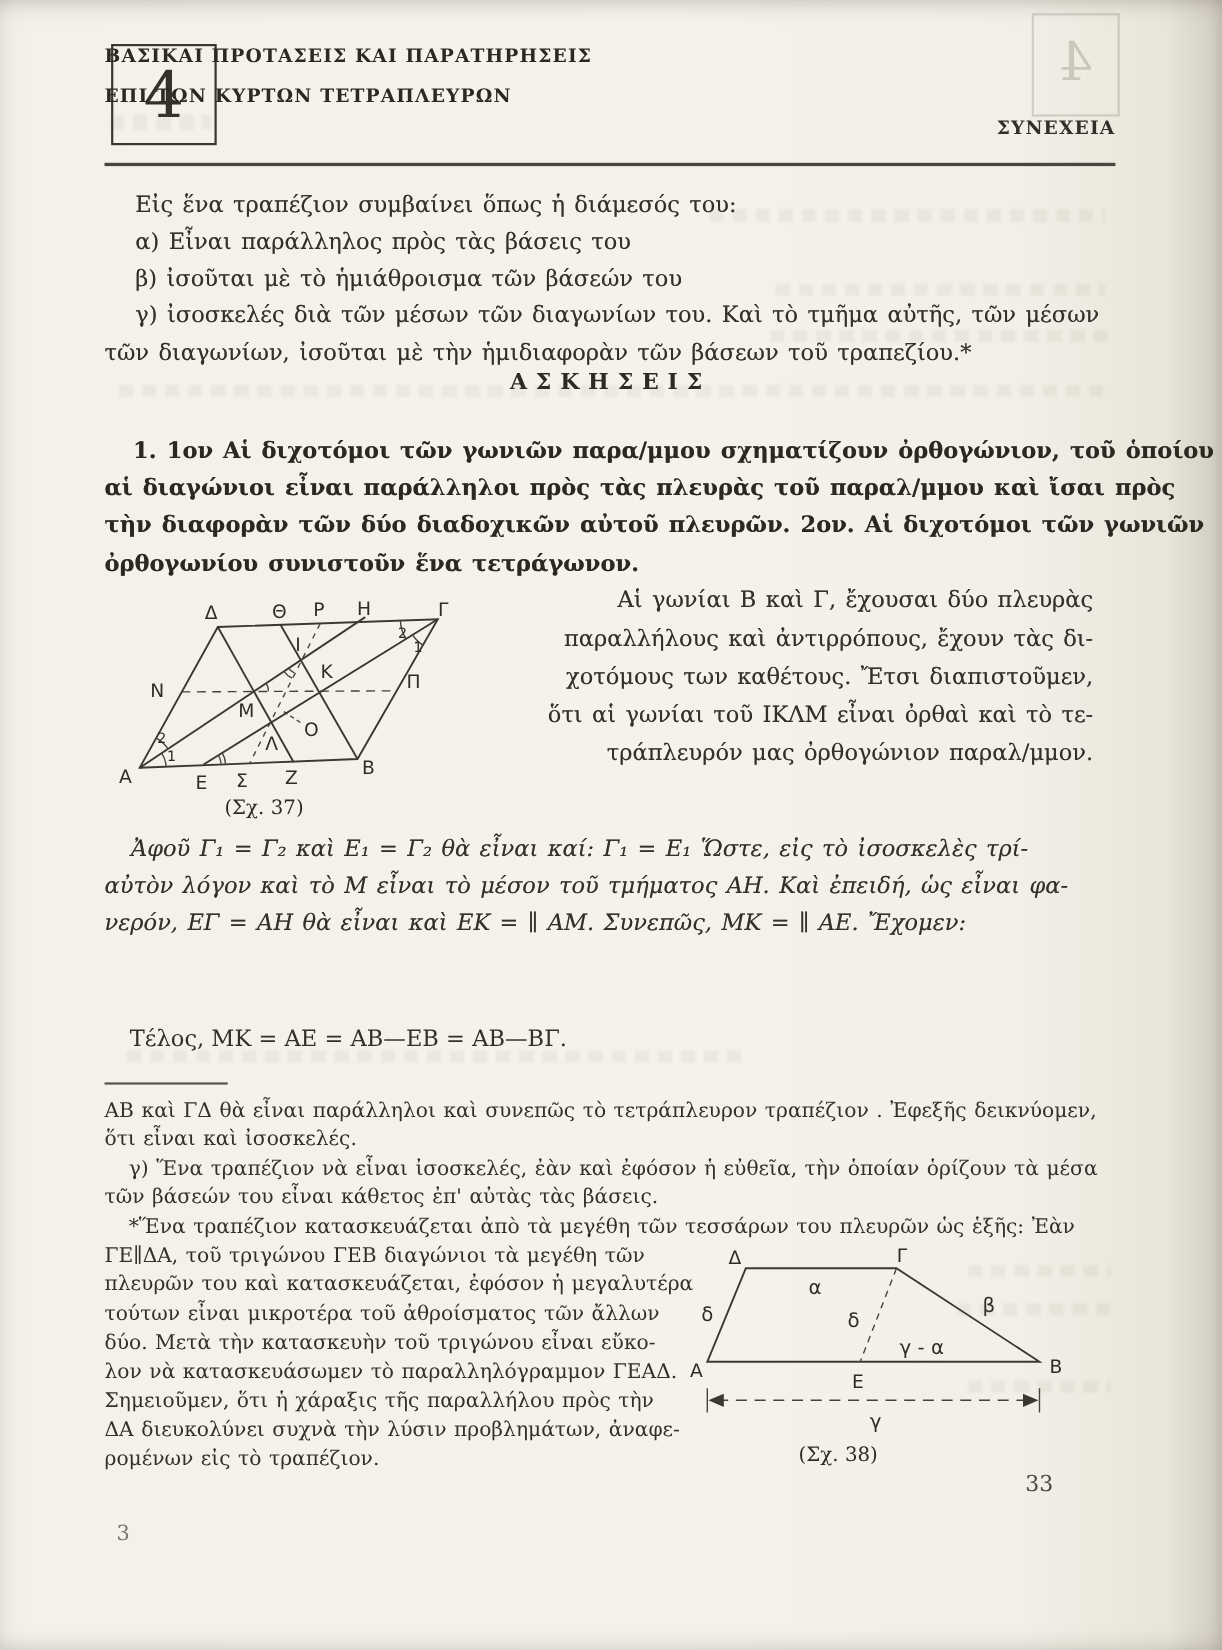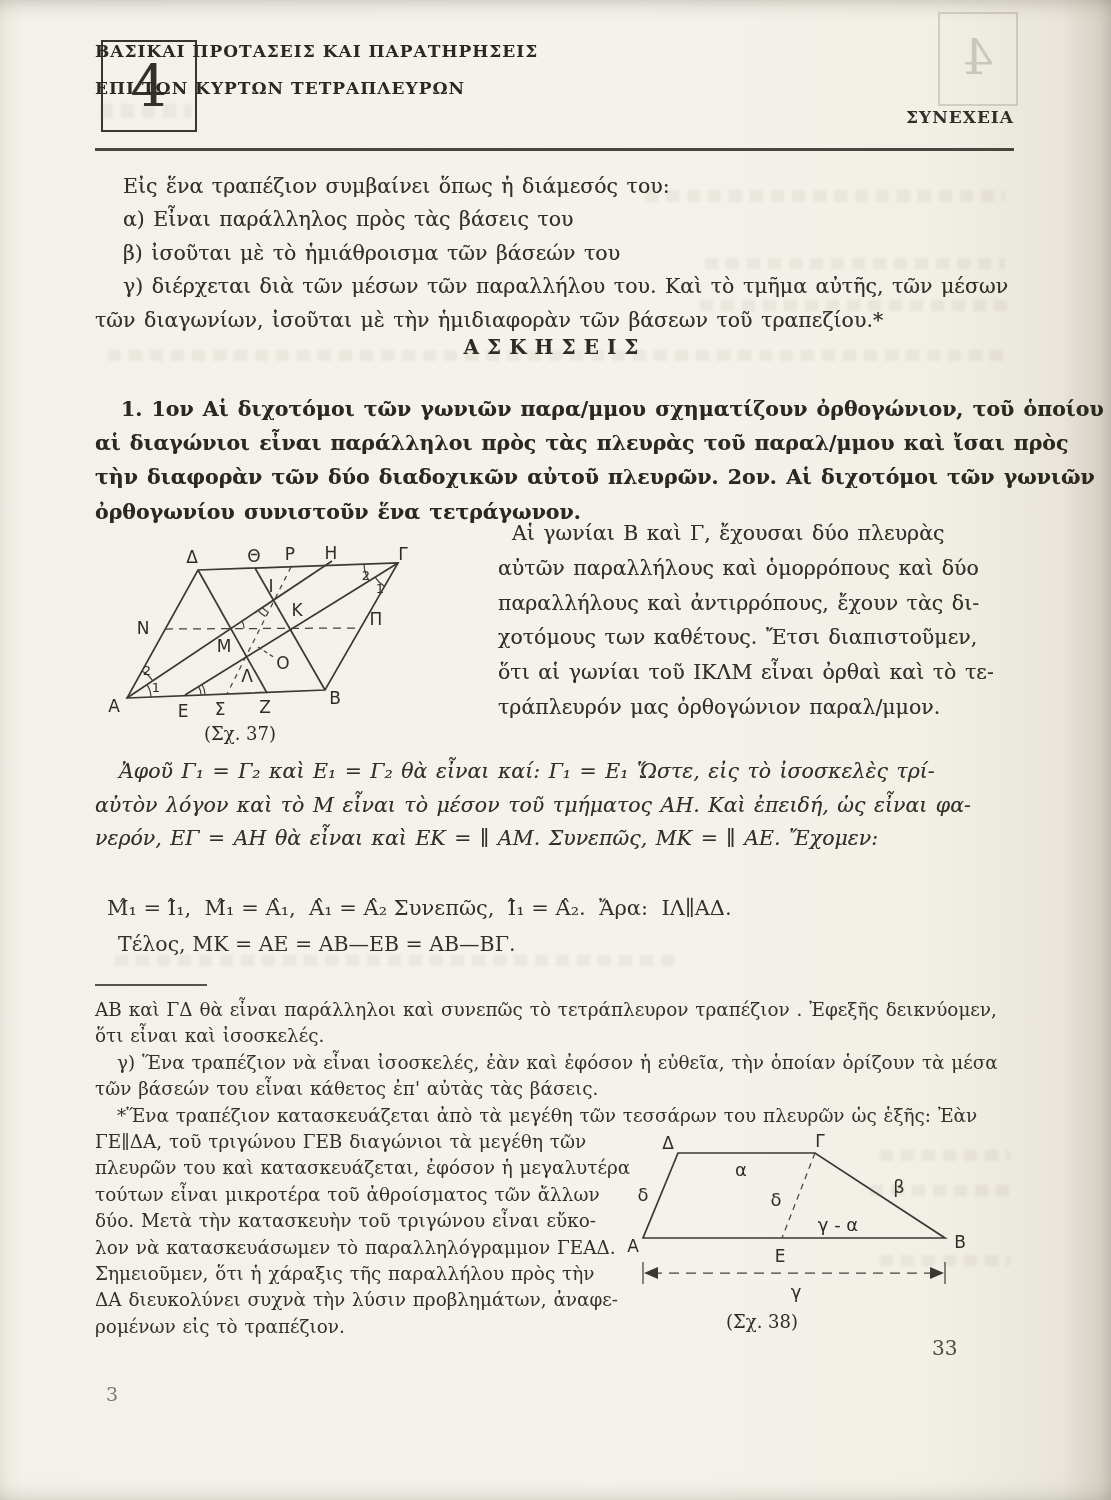--- a/index.html
+++ b/index.html
@@ -22,21 +22,21 @@
   .header-rule{left:95px;top:148px;width:919px;height:0;border-top:3px solid #4a463f;}
   
   .bodytxt{font-size:20.5px;line-height:33.4px;word-spacing:2px;}
   .bodytxt .line{text-shadow:0 0 .4px rgba(45,40,30,.45);}
   .intro{left:95px;top:170px;}
   .intro .line:nth-child(-n+4){padding-left:28px;}
   .ex-heading{left:95px;top:335px;width:920px;text-align:center;font-weight:bold;
     font-size:20px;letter-spacing:8px;color:#2d2923;}
   .exercise{left:95px;top:392px;font-weight:bold;line-height:34.2px;color:#2b2721;}
   .exercise .line:first-child{padding-left:26px;}
-  .rightcol{left:498px;top:516px;line-height:34.8px;}
+  .rightcol{left:498px;top:528px;line-height:34.8px;text-align:right;}
   .rightcol .line:first-child{padding-left:14px;}
   .solution{left:95px;top:755px;line-height:33.6px;font-style:italic;}
   .solution .line:first-child{padding-left:24px;}
   .formula{left:95px;top:896px;font-size:21px;padding-left:12px;}
   .final-line{left:84px;top:932px;font-size:20.5px;padding-left:34px;}
   
   .footnote-rule{left:95px;top:984px;width:112px;height:0;border-top:2px solid #57534b;}
   .footnote{left:95px;top:997px;font-size:18.4px;line-height:26.4px;word-spacing:1px;}
   .footnote .line:nth-child(3),.footnote .line:nth-child(5){padding-left:22px;}
   
@@ -73,21 +73,21 @@
   <div class="abs ghost-box" aria-hidden="true">
     <span>4</span>
   </div>
   <div class="abs smudge ghost-strip"></div>
   <div class="abs header-rule"></div>
 
   <div class="abs bodytxt intro">
       <div class="line">Εἰς ἕνα τραπέζιον συμβαίνει ὅπως ἡ διάμεσός του:</div>
       <div class="line">α) Εἶναι παράλληλος πρὸς τὰς βάσεις του</div>
       <div class="line">β) ἰσοῦται μὲ τὸ ἡμιάθροισμα τῶν βάσεών του</div>
-      <div class="line">γ) διέρχεται διὰ τῶν μέσων τῶν παραλλήλου του. Καὶ τὸ τμῆμα αὐτῆς, τῶν μέσων</div>
+      <div class="line">γ) ἰσοσκελές διὰ τῶν μέσων τῶν διαγωνίων του. Καὶ τὸ τμῆμα αὐτῆς, τῶν μέσων</div>
       <div class="line">τῶν διαγωνίων, ἰσοῦται μὲ τὴν ἡμιδιαφορὰν τῶν βάσεων τοῦ τραπεζίου.*</div>
     </div>
 
   <div class="abs ex-heading">ΑΣΚΗΣΕΙΣ</div>
   <div class="abs bodytxt exercise">
       <div class="line">1. 1ον Αἱ διχοτόμοι τῶν γωνιῶν παρα/μμου σχηματίζουν ὀρθογώνιον, τοῦ ὁποίου</div>
       <div class="line">αἱ διαγώνιοι εἶναι παράλληλοι πρὸς τὰς πλευρὰς τοῦ παραλ/μμου καὶ ἴσαι πρὸς</div>
       <div class="line">τὴν διαφορὰν τῶν δύο διαδοχικῶν αὐτοῦ πλευρῶν. 2ον. Αἱ διχοτόμοι τῶν γωνιῶν</div>
       <div class="line">ὀρθογωνίου συνιστοῦν ἕνα τετράγωνον.</div>
     </div>
@@ -129,33 +129,31 @@
     <text x="283" y="669" text-anchor="middle">Ο</text>
     <text class="digit" x="147" y="675" text-anchor="middle">2</text>
     <text class="digit" x="156" y="692" text-anchor="middle">1</text>
     <text class="digit" x="366" y="580" text-anchor="middle">2</text>
     <text class="digit" x="380" y="593" text-anchor="middle">1</text>
     <text class="cap" x="240" y="740" text-anchor="middle">(Σχ. 37)</text>
   </svg>
 
   <div class="abs bodytxt rightcol">
       <div class="line">Αἱ γωνίαι Β καὶ Γ, ἔχουσαι δύο πλευρὰς</div>
-      <div class="line">αὐτῶν παραλλήλους καὶ ὁμορρόπους καὶ δύο</div>
       <div class="line">παραλλήλους καὶ ἀντιρρόπους, ἔχουν τὰς δι-</div>
       <div class="line">χοτόμους των καθέτους. Ἔτσι διαπιστοῦμεν,</div>
       <div class="line">ὅτι αἱ γωνίαι τοῦ ΙΚΛΜ εἶναι ὀρθαὶ καὶ τὸ τε-</div>
       <div class="line">τράπλευρόν μας ὀρθογώνιον παραλ/μμον.</div>
     </div>
 
   <div class="abs bodytxt solution">
       <div class="line">Ἀφοῦ Γ₁ = Γ₂ καὶ Ε₁ = Γ₂ θὰ εἶναι καί: Γ₁ = Ε₁ Ὥστε, εἰς τὸ ἰσοσκελὲς τρί-</div>
       <div class="line">αὐτὸν λόγον καὶ τὸ Μ εἶναι τὸ μέσον τοῦ τμήματος ΑΗ. Καὶ ἐπειδή, ὡς εἶναι φα-</div>
       <div class="line">νερόν, ΕΓ = ΑΗ θὰ εἶναι καὶ ΕΚ = ∥ ΑΜ. Συνεπῶς, ΜΚ = ∥ ΑΕ. Ἔχομεν:</div>
     </div>
-  <div class="abs line formula">Μ̂₁ = Ι̂₁,  Μ̂₁ = Α̂₁,  Α̂₁ = Α̂₂ Συνεπῶς,  Ι̂₁ = Α̂₂.  Ἄρα:  ΙΛ∥ΑΔ.</div>
   <div class="abs line final-line">Τέλος, ΜΚ = ΑΕ = ΑΒ—ΕΒ = ΑΒ—ΒΓ.</div>
 
   <div class="abs footnote-rule"></div>
   <div class="abs footnote">
       <div class="line">ΑΒ καὶ ΓΔ θὰ εἶναι παράλληλοι καὶ συνεπῶς τὸ τετράπλευρον τραπέζιον . Ἐφεξῆς δεικνύομεν,</div>
       <div class="line">ὅτι εἶναι καὶ ἰσοσκελές.</div>
       <div class="line">γ) Ἕνα τραπέζιον νὰ εἶναι ἰσοσκελές, ἐὰν καὶ ἐφόσον ἡ εὐθεῖα, τὴν ὁποίαν ὁρίζουν τὰ μέσα</div>
       <div class="line">τῶν βάσεών του εἶναι κάθετος ἐπ' αὐτὰς τὰς βάσεις.</div>
       <div class="line">*Ἕνα τραπέζιον κατασκευάζεται ἀπὸ τὰ μεγέθη τῶν τεσσάρων του πλευρῶν ὡς ἑξῆς: Ἐὰν</div>
       <div class="line">ΓΕ∥ΔΑ, τοῦ τριγώνου ΓΕΒ διαγώνιοι τὰ μεγέθη τῶν</div>

